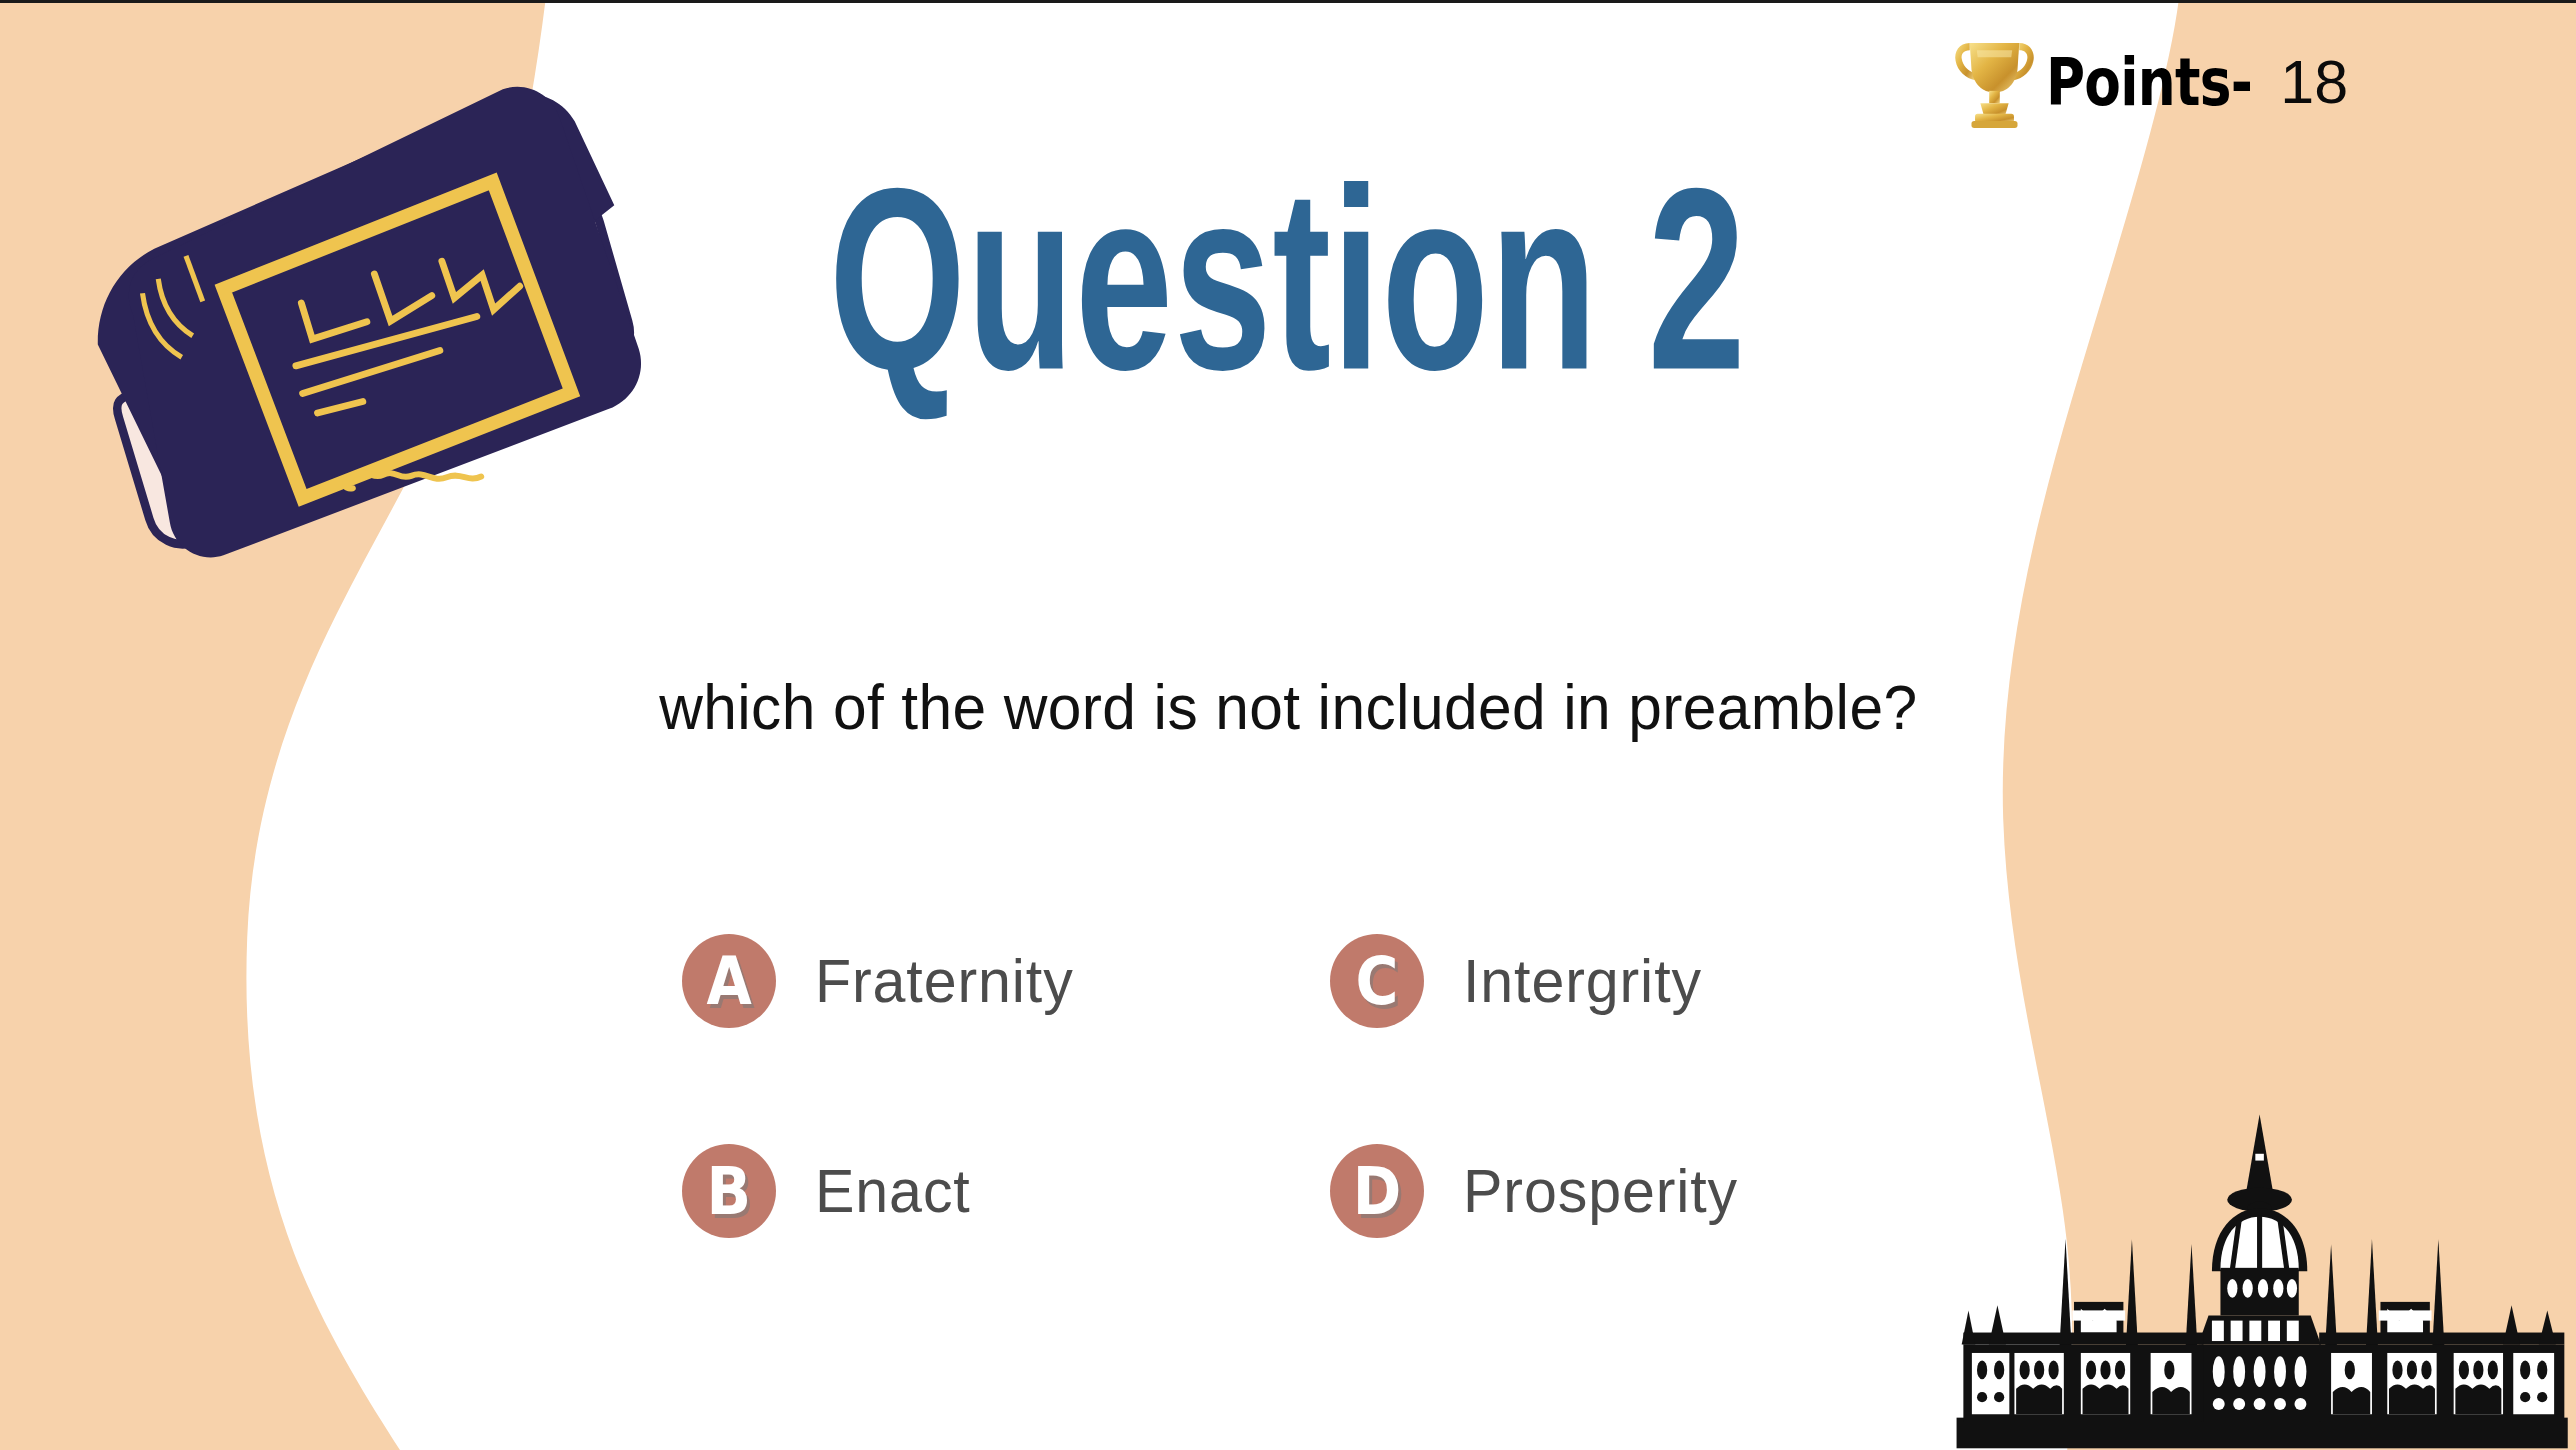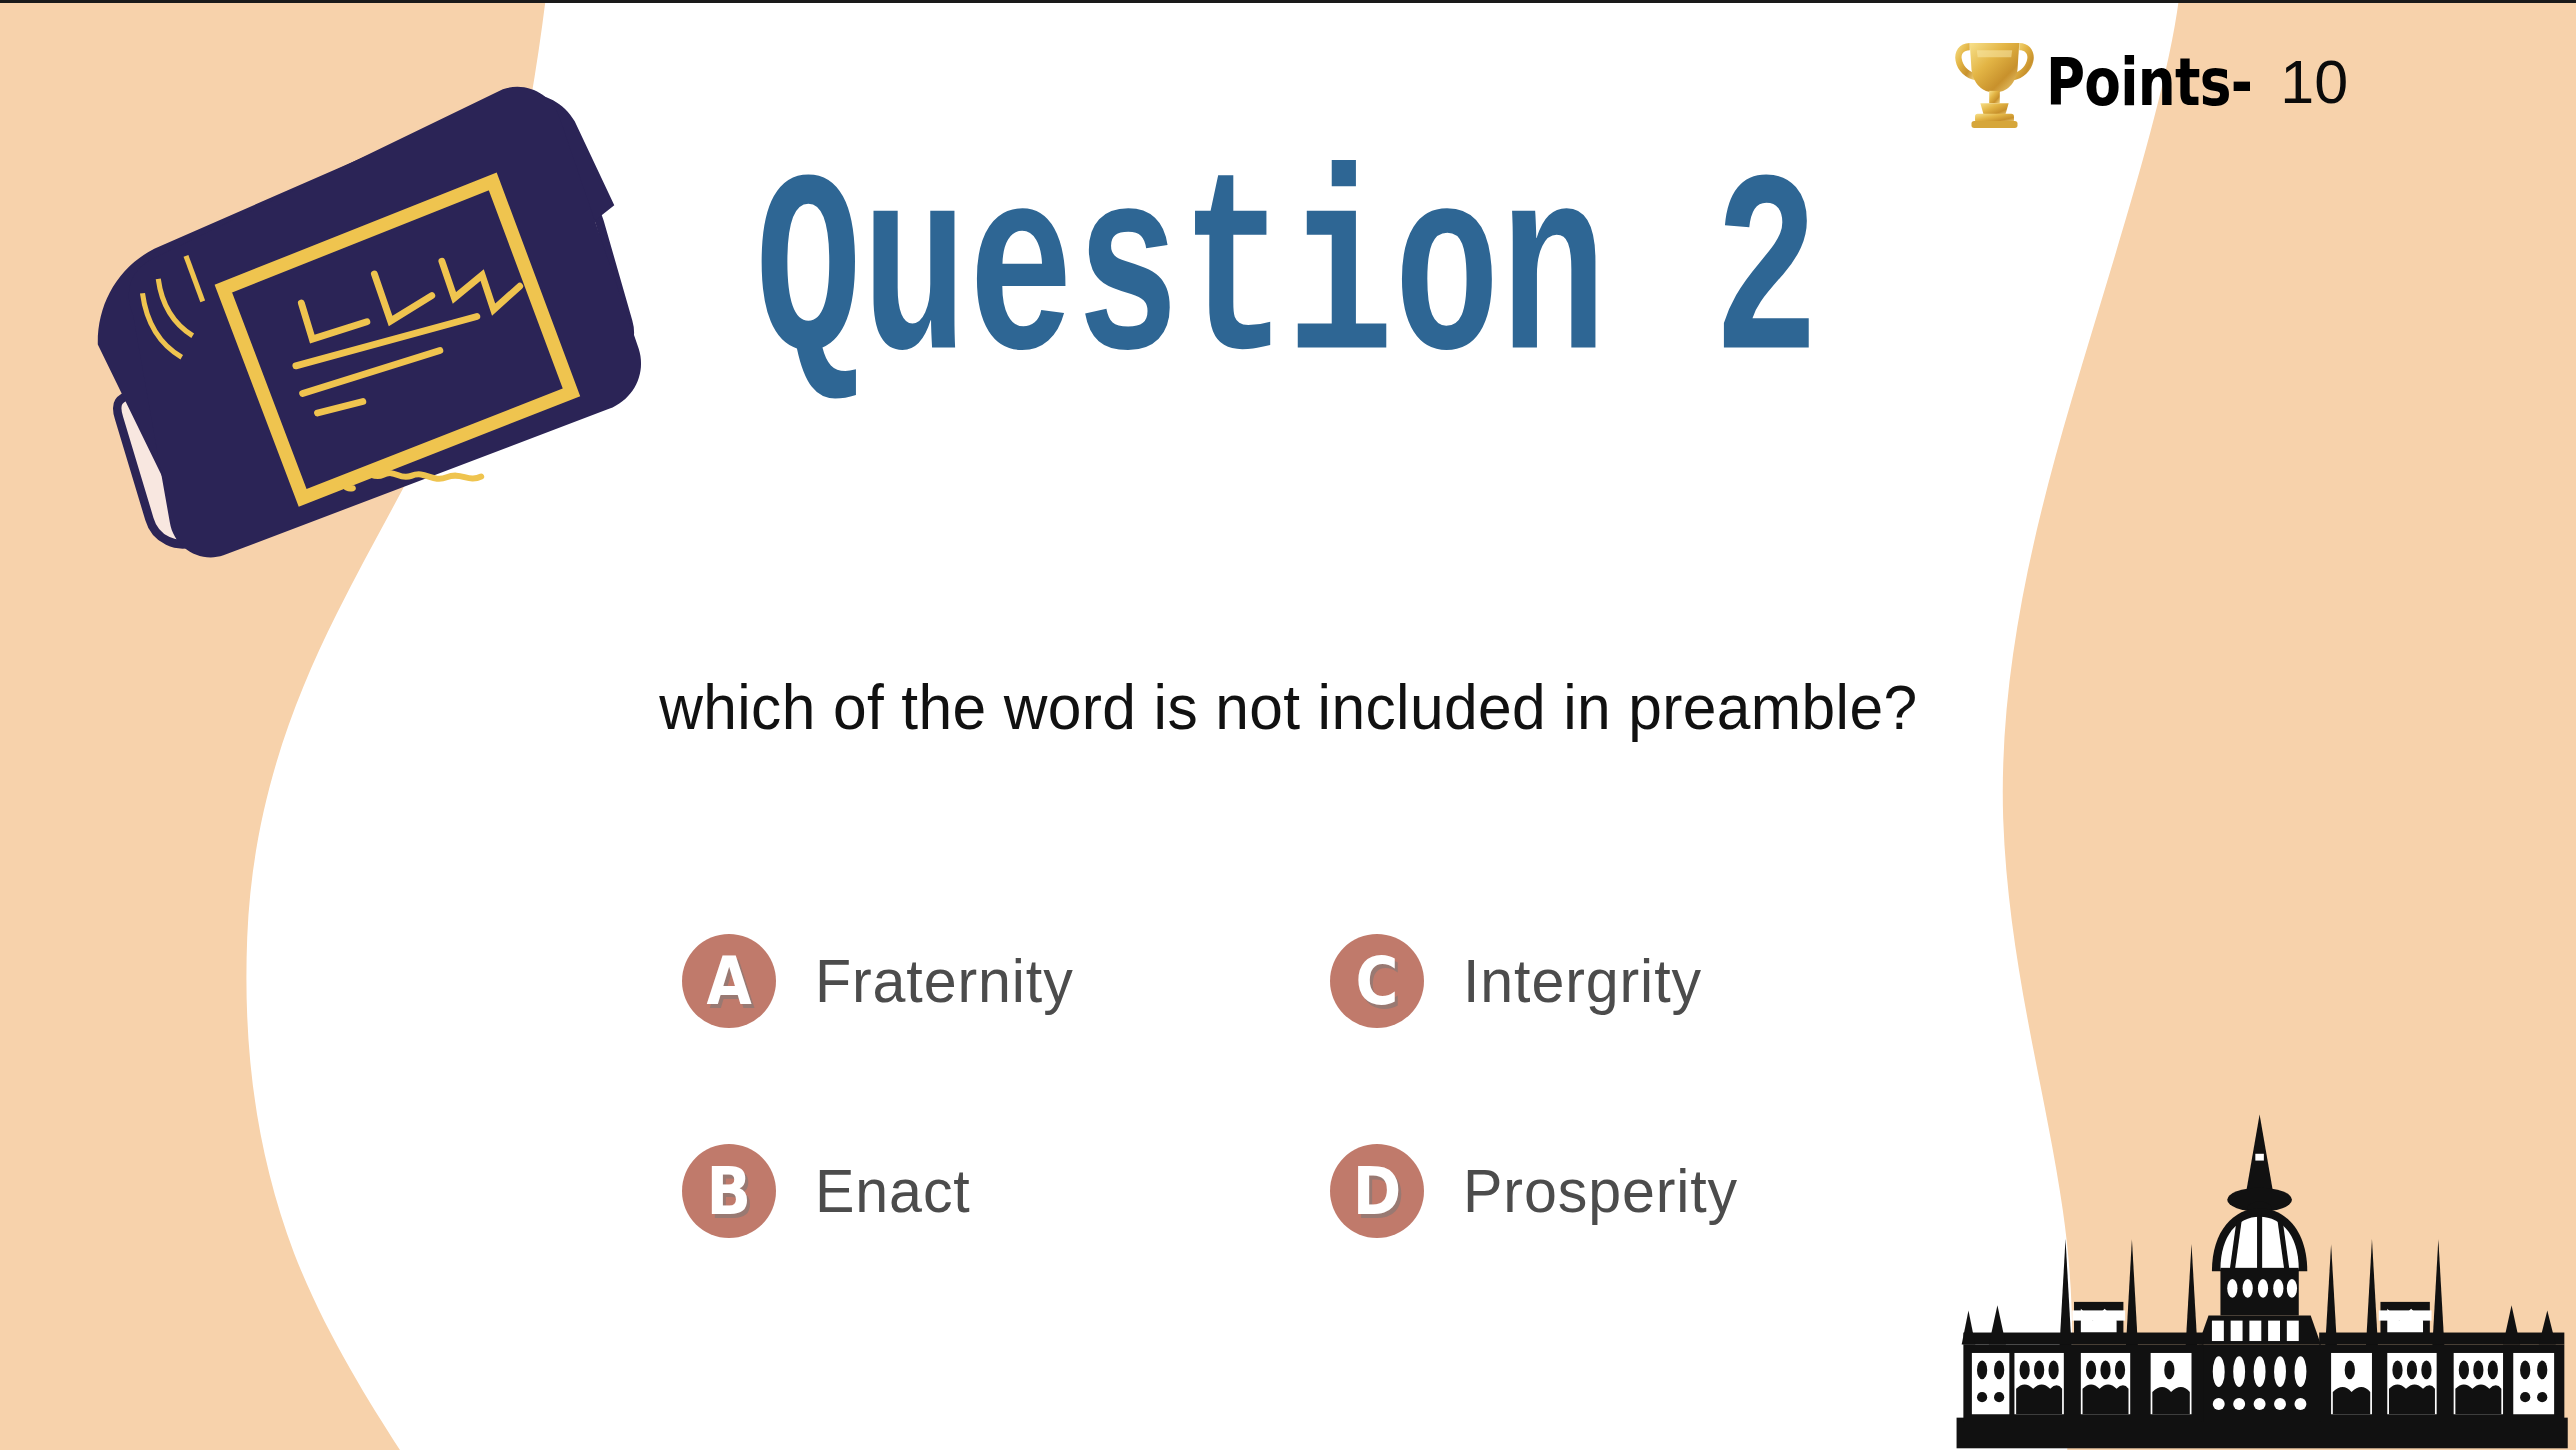--- a/index.html
+++ b/index.html
@@ -74,21 +74,21 @@
   }
 
   
   .slide-title {
     position: absolute;
     top: 167px;
     left: 0;
     width: 2576px;
     text-align: center;
     z-index: 25;
-    font-family: Liberation Mono, monospace;
+    font-family: Liberation Sans, sans-serif;
     font-weight: bold;
     font-size: 223px;
     line-height: 1;
     color: #2E6694;
     letter-spacing: 0.9px;
   }
   .slide-title span {
     display: inline-block;
     transform: scaleX(0.79) scaleY(1.16);
     transform-origin: center center;
@@ -261,21 +261,21 @@
       <path d="M22 8 C10 8 4 18 6 28 C8 40 18 48 28 50 L28 42 C20 40 14 33 13 26 C12 20 15 16 22 16 Z" fill="url(#goldG)"></path>
       <path d="M78 8 C90 8 96 18 94 28 C92 40 82 48 72 50 L72 42 C80 40 86 33 87 26 C88 20 85 16 78 16 Z" fill="url(#goldG)"></path>
       <path d="M22 8 L78 8 L76 38 C74 54 64 64 50 64 C36 64 26 54 24 38 Z" fill="url(#goldG)"></path>
       <rect x="44" y="62" width="12" height="14" fill="url(#goldG)"></rect>
       <path d="M34 76 L66 76 L62 90 L38 90 Z" fill="url(#goldG)"></path>
       <rect x="28" y="88" width="44" height="10" rx="3" fill="url(#goldG)"></rect>
       <rect x="24" y="96" width="52" height="8" rx="3" fill="#D6A63A"></rect>
       <path d="M30 16 L70 16 L69 24 L31 24 Z" fill="#F7E8A8" opacity="0.55"></path>
     </svg>
     <div class="points-label">Points-</div>
-    <div class="points-value">10</div>
+    <div class="points-value">18</div>
   </div>
 
   <div class="slide-title">
     <span>Question 2</span>
   </div>
 
   <div class="question-text">
     <span>which of the word is not included in preamble?</span>
   </div>
 

